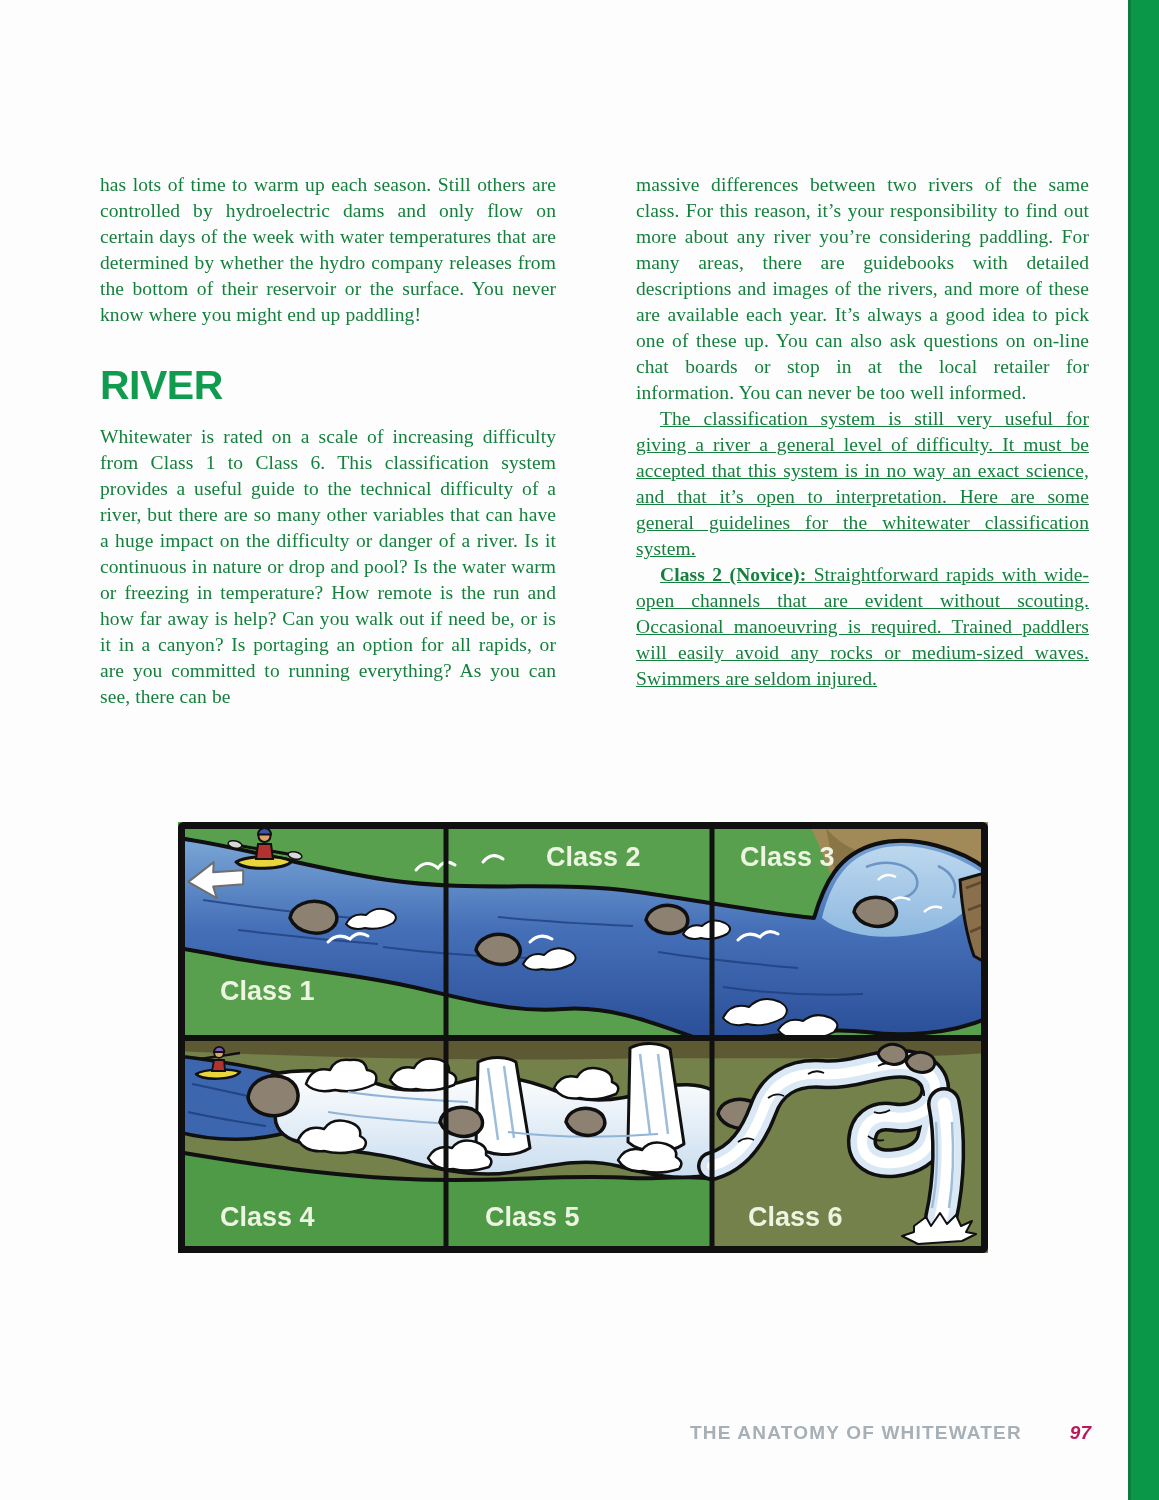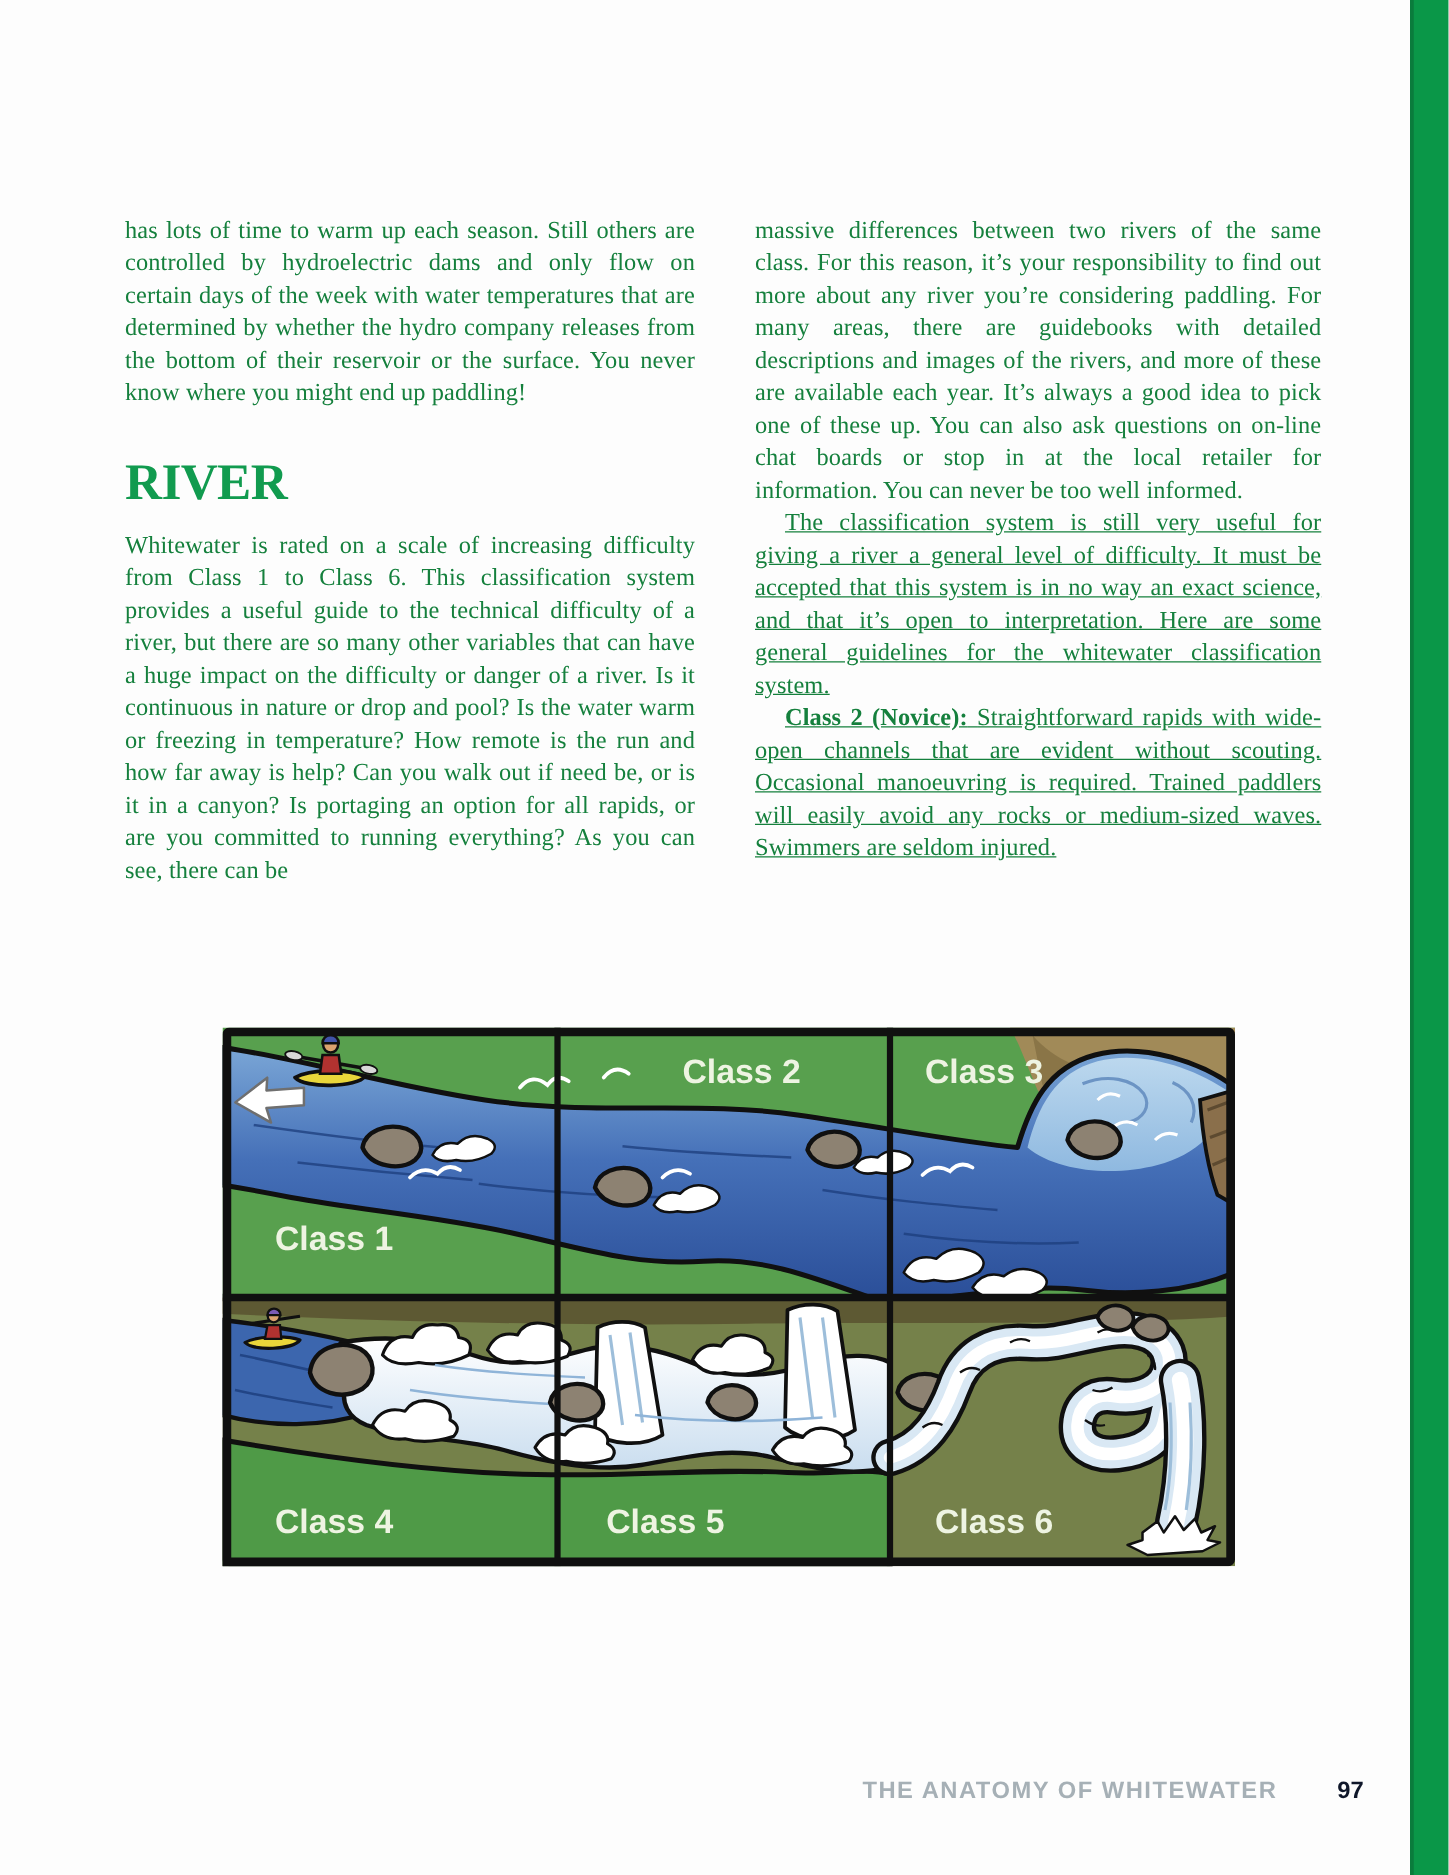--- a/index.html
+++ b/index.html
@@ -7,45 +7,45 @@
     position:relative; width:1159px; height:1500px;
     background:#fdfdfd; overflow:hidden;
     font-family:"Liberation Serif", serif;
   }
   .green-bar {
     position:absolute; top:0; right:0; width:28px; height:100%;
     background:#0a9748; border-left:3px solid #0a7c3c;
   }
   .col { position:absolute; top:172px; }
   .col-left  { left:100px; width:456px; }
-  .col-right { left:604px; width:453px; }
+  .col-right { left:636px; width:453px; }
   p.body {
     margin:0; font-size:19.5px; line-height:26px; color:#15803d;
     text-align:justify; letter-spacing:0.1px;
   }
   p.indent { text-indent:24px;text-decoration:underline; }
   h1.section {
     margin:36px 0 17px 0;
-    font-family:Liberation Serif, serif; font-weight:bold;
+    font-family:Liberation Sans, sans-serif; font-weight:bold;
     font-size:41px; line-height:43px; letter-spacing:-0.5px;
     color:#119b4f;
   }
   .figure { position:absolute; left:178px; top:822px; width:810px; height:431px; }
   .figure svg { display:block; width:810px; height:431px; }
   .plabel {
     font-family:"Liberation Sans", sans-serif;
     font-size:27px; font-weight:600; fill:#eef4e2;
   }
   .footer {
     position:absolute; top:1422px; right:68px;
     display:flex; gap:48px; align-items:flex-start;
     font-family:"Liberation Sans", sans-serif; font-weight:bold;
     font-size:19px; letter-spacing:1.2px; color:#a6b0b6;
   }
-  .footer .pagenum { letter-spacing:0; color:#0f172a; }
+  .footer .pagenum { letter-spacing:0; color:#be185d;font-style:italic; }
 </style>
 </head>
 <body>
 
 <div class="page">
 
   <div class="col col-left">
     <p class="body">has lots of time to warm up each season. Still others are controlled by hydroelectric dams and only flow on certain days of the week with water temperatures that are determined by whether the hydro company releases from the bottom of their reservoir or the surface. You never know where you might end up paddling!</p>
     <h1 class="section"><span>RIVER</span><br></h1>
     <p class="body">Whitewater is rated on a scale of increasing difficulty from Class 1 to Class 6. This classification system provides a useful guide to the technical difficulty of a river, but there are so many other variables that can have a huge impact on the difficulty or danger of a river. Is it continuous in nature or drop and pool? Is the water warm or freezing in temperature? How remote is the run and how far away is help? Can you walk out if need be, or is it in a canyon? Is portaging an option for all rapids, or are you committed to running everything? As you can see, there can be</p>

